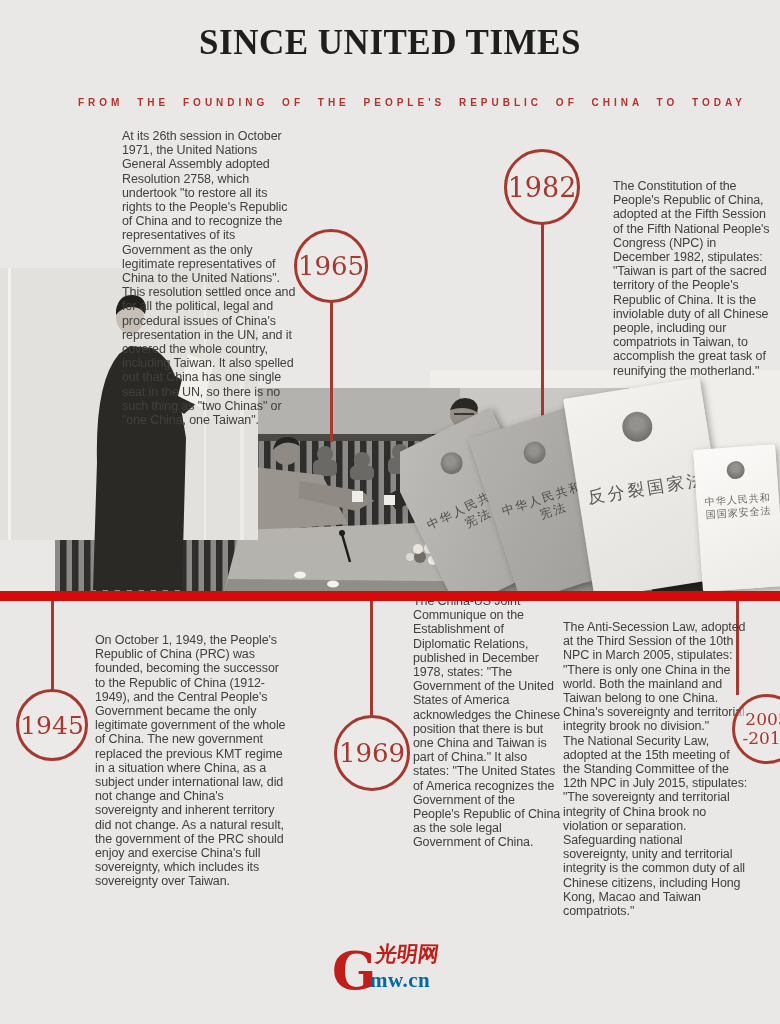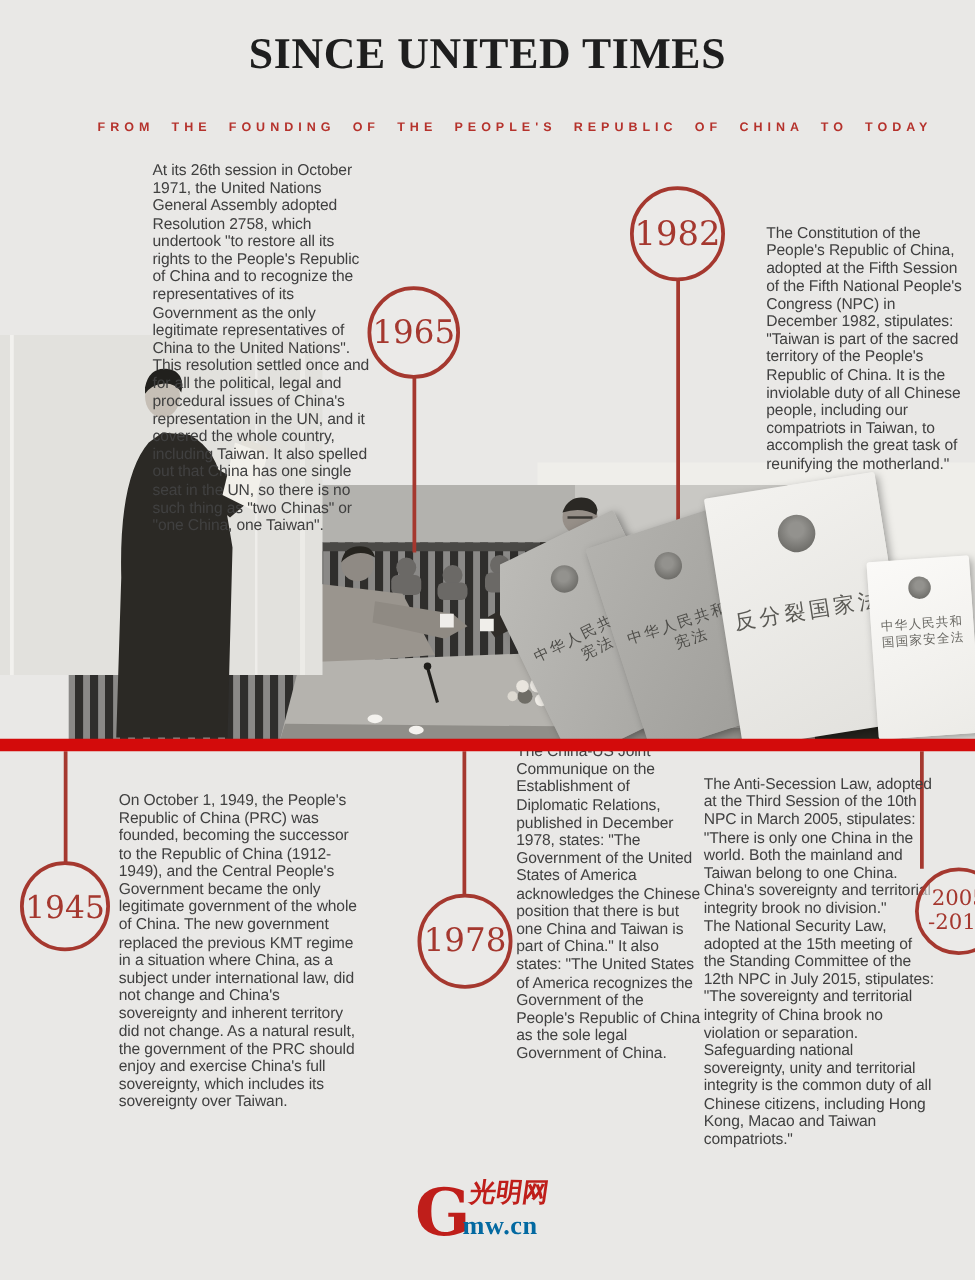--- a/index.html
+++ b/index.html
@@ -223,21 +223,21 @@
   <div class="node" id="node-1971">
     <span class="node-year">1965</span>
   </div>
   <div class="node" id="node-1982">
     <span class="node-year">1982</span>
   </div>
   <div class="node" id="node-1949">
     <span class="node-year">1945</span>
   </div>
   <div class="node" id="node-1978">
-    <span class="node-year">1978</span>
+    <span class="node-year">1969</span>
   </div>
   <div class="node" id="node-2005">
     <span class="node-year">2005
 -2015</span>
   </div>
 
   <div class="body-text" id="text-1971">At its 26th session in October 1971, the United Nations General Assembly adopted Resolution 2758, which undertook "to restore all its rights to the People's Republic of China and to recognize the representatives of its Government as the only legitimate representatives of China to the United Nations". This resolution settled once and for all the political, legal and procedural issues of China's representation in the UN, and it covered the whole country, including Taiwan. It also spelled out that China has one single seat in the UN, so there is no such thing as "two Chinas" or "one China, one Taiwan".</div>
   <div class="body-text" id="text-1982">The Constitution of the People's Republic of China, adopted at the Fifth Session of the Fifth National People's Congress (NPC) in December 1982, stipulates: "Taiwan is part of the sacred territory of the People's Republic of China. It is the inviolable duty of all Chinese people, including our compatriots in Taiwan, to accomplish the great task of reunifying the motherland."</div>
   <div class="body-text" id="text-1949">On October 1, 1949, the People's Republic of China (PRC) was founded, becoming the successor to the Republic of China (1912-1949), and the Central People's Government became the only legitimate government of the whole of China. The new government replaced the previous KMT regime in a situation where China, as a subject under international law, did not change and China's sovereignty and inherent territory did not change. As a natural result, the government of the PRC should enjoy and exercise China's full sovereignty, which includes its sovereignty over Taiwan.</div>
   <div class="body-text" id="text-1978">The China-US Joint Communique on the Establishment of Diplomatic Relations, published in December 1978, states: "The Government of the United States of America acknowledges the Chinese position that there is but one China and Taiwan is part of China." It also states: "The United States of America recognizes the Government of the People's Republic of China as the sole legal Government of China.</div>

